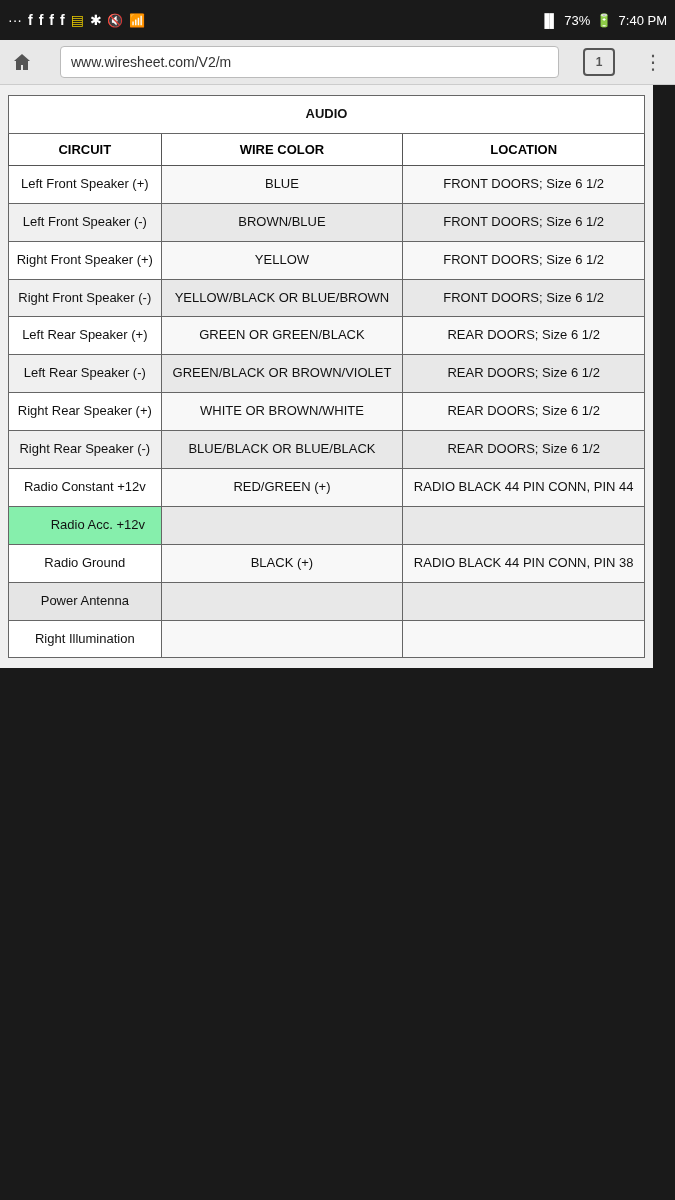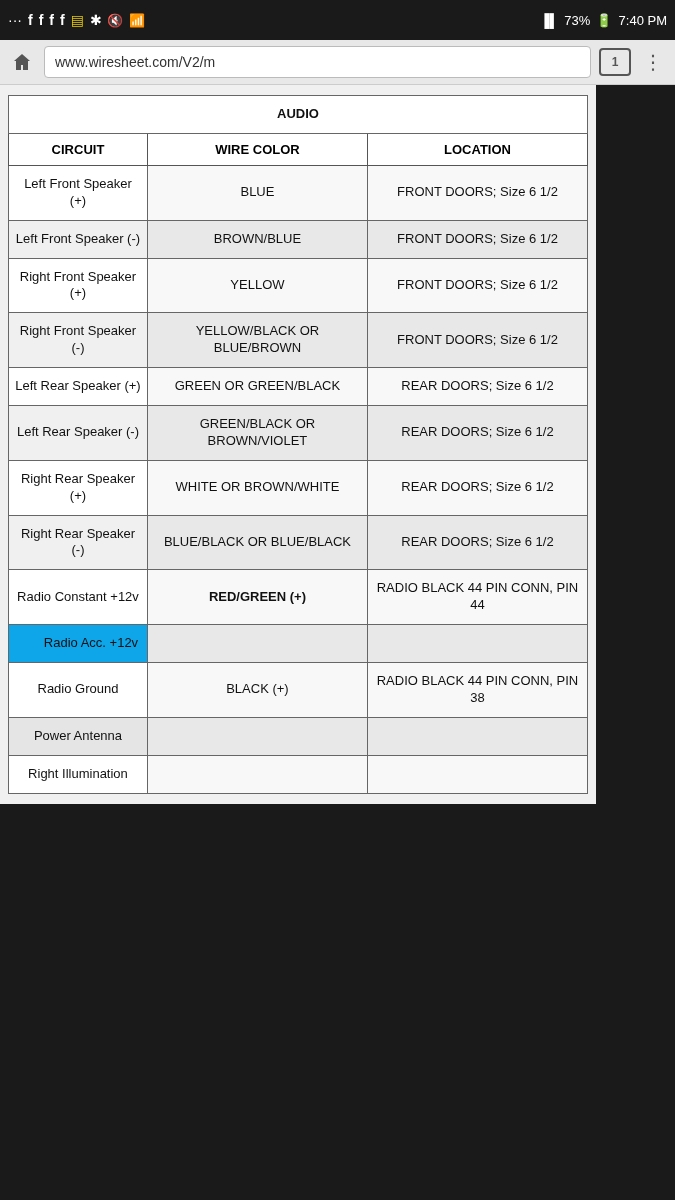--- a/index.html
+++ b/index.html
@@ -34,21 +34,21 @@
       font-size: 13px;
     }
 
     
     .browser-chrome {
       width: 675px;
       background: #e8e8e8;
       padding: 6px 8px;
       display: flex;
       align-items: center;
-      gap: 8px;
+      gap: 24px;
       border-bottom: 1px solid #ccc;
     }
     .home-btn {
       width: 28px;
       height: 28px;
       display: flex;
       align-items: center;
       justify-content: center;
       color: #555;
       font-size: 18px;
@@ -78,21 +78,21 @@
       font-weight: bold;
     }
     .menu-btn {
       color: #555;
       font-size: 20px;
       padding: 0 4px;
     }
 
     
     .content {
-      width: 596px;
+      width: 653px;
       background: #f0f0f0;
       padding: 10px 8px;
     }
 
     
     .audio-table {
       width: 100%;
       border-collapse: collapse;
       background: white;
     }
@@ -233,25 +233,25 @@
           <td class="wire-col" style="background: rgb(248, 248, 248);">WHITE OR BROWN/WHITE</td>
           <td class="location-col" style="background: rgb(248, 248, 248);">REAR DOORS; Size 6 1/2</td>
         </tr>
         <tr>
           <td class="circuit-col" style="background: rgb(240, 240, 240);">Right Rear Speaker (-)</td>
           <td class="wire-col" style="background: rgb(232, 232, 232);">BLUE/BLACK OR BLUE/BLACK</td>
           <td class="location-col" style="background: rgb(232, 232, 232);">REAR DOORS; Size 6 1/2</td>
         </tr>
         <tr>
           <td class="circuit-col" style="background: rgb(255, 255, 255);">Radio Constant +12v</td>
-          <td class="wire-col" style="background: rgb(248, 248, 248); font-weight: bold;">RED/GREEN (+)</td>
+          <td class="wire-col" style="background: rgb(248, 248, 248);">RED/GREEN (+)</td>
           <td class="location-col" style="background: rgb(248, 248, 248);">RADIO BLACK 44 PIN CONN, PIN 44</td>
         </tr>
         <tr>
-          <td class="circuit-col" style="background: #0ea5e9; padding-left: 32px;">Radio Acc. +12v</td>
+          <td class="circuit-col" style="background: #86efac; padding-left: 32px;">Radio Acc. +12v</td>
           <td class="wire-col" style="background: rgb(232, 232, 232);"></td>
           <td class="location-col" style="background: rgb(232, 232, 232);"></td>
         </tr>
         <tr>
           <td class="circuit-col" style="background: rgb(255, 255, 255);">Radio Ground</td>
           <td class="wire-col" style="background: rgb(248, 248, 248);">BLACK (+)</td>
           <td class="location-col" style="background: rgb(248, 248, 248);">RADIO BLACK 44 PIN CONN, PIN 38</td>
         </tr>
         <tr>
           <td class="circuit-col" style="background: #e5e5e5;">Power Antenna</td>

